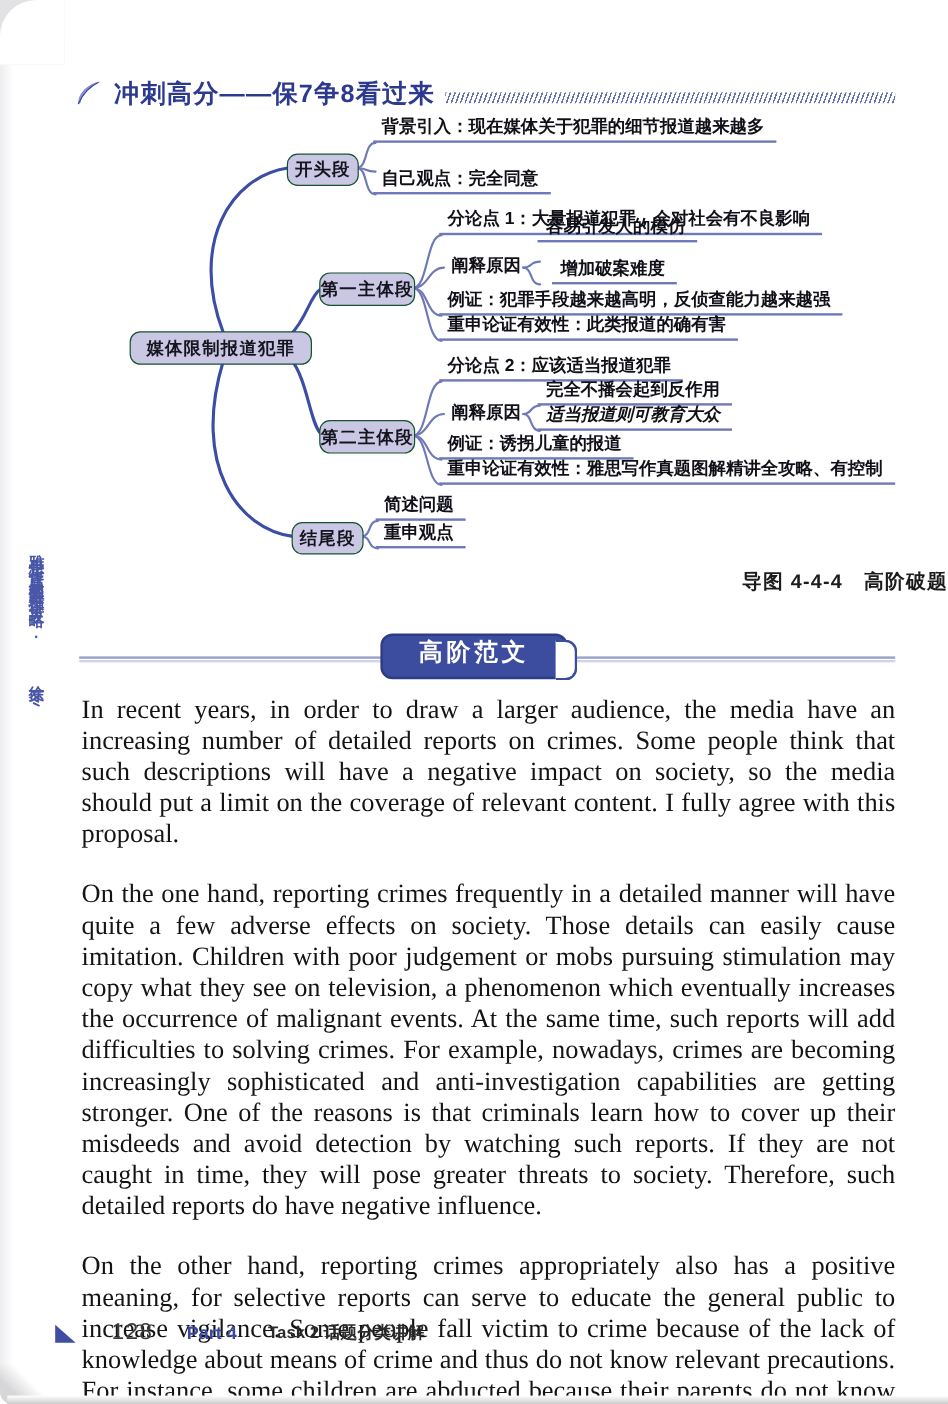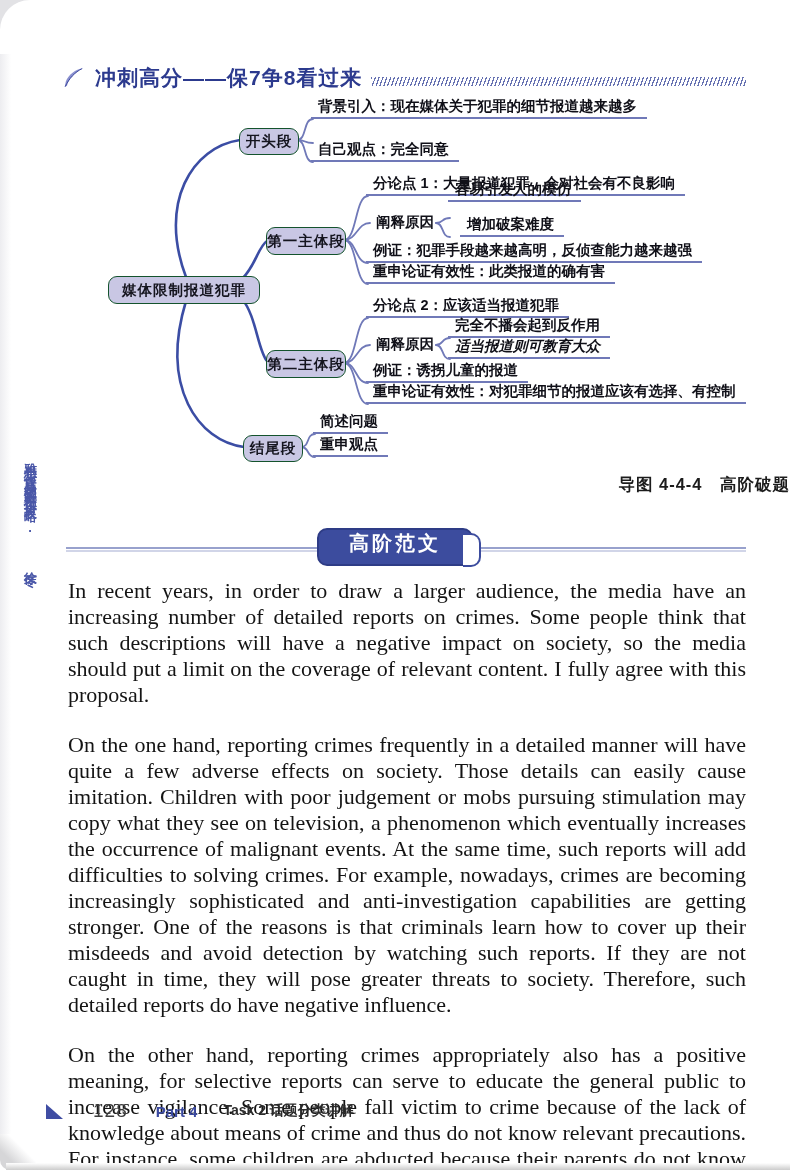--- a/index.html
+++ b/index.html
@@ -127,21 +127,21 @@
     <div class="mm-row" style="left:448px;top:84px;">容易引发人的模仿</div>
     <div class="mm-row" style="left:448px;top:119px;margin-left:12px;">增加破案难度</div>
     <div class="mm-row" style="left:366px;top:145px;">例证：犯罪手段越来越高明，反侦查能力越来越强</div>
     <div class="mm-row" style="left:366px;top:166px;">重申论证有效性：此类报道的确有害</div>
 
     <div class="mm-row" style="left:366px;top:200px;">分论点 2：应该适当报道犯罪</div>
     <div class="mm-label" style="left:376px;top:239px;">阐释原因</div>
     <div class="mm-row" style="left:448px;top:220px;">完全不播会起到反作用</div>
     <div class="mm-row" style="left:448px;top:241px;font-style:italic;">适当报道则可教育大众</div>
     <div class="mm-row" style="left:366px;top:265px;">例证：诱拐儿童的报道</div>
-    <div class="mm-row" style="left:366px;top:286px;">重申论证有效性：对犯罪细节的报道应该有选择、有控制</div>
+    <div class="mm-row" style="left:366px;top:286px;">重申论证有效性：雅思写作真题图解精讲全攻略、有控制</div>
 
     <div class="mm-row" style="left:313px;top:316px;">简述问题</div>
     <div class="mm-row" style="left:313px;top:339px;">重申观点</div>
   </div>
 
   <div class="mm-caption">导图 4-4-4　高阶破题</div>
 
   <div class="banner-wrap">
     <div class="banner-line"></div>
     <div class="banner">高阶范文</div>

